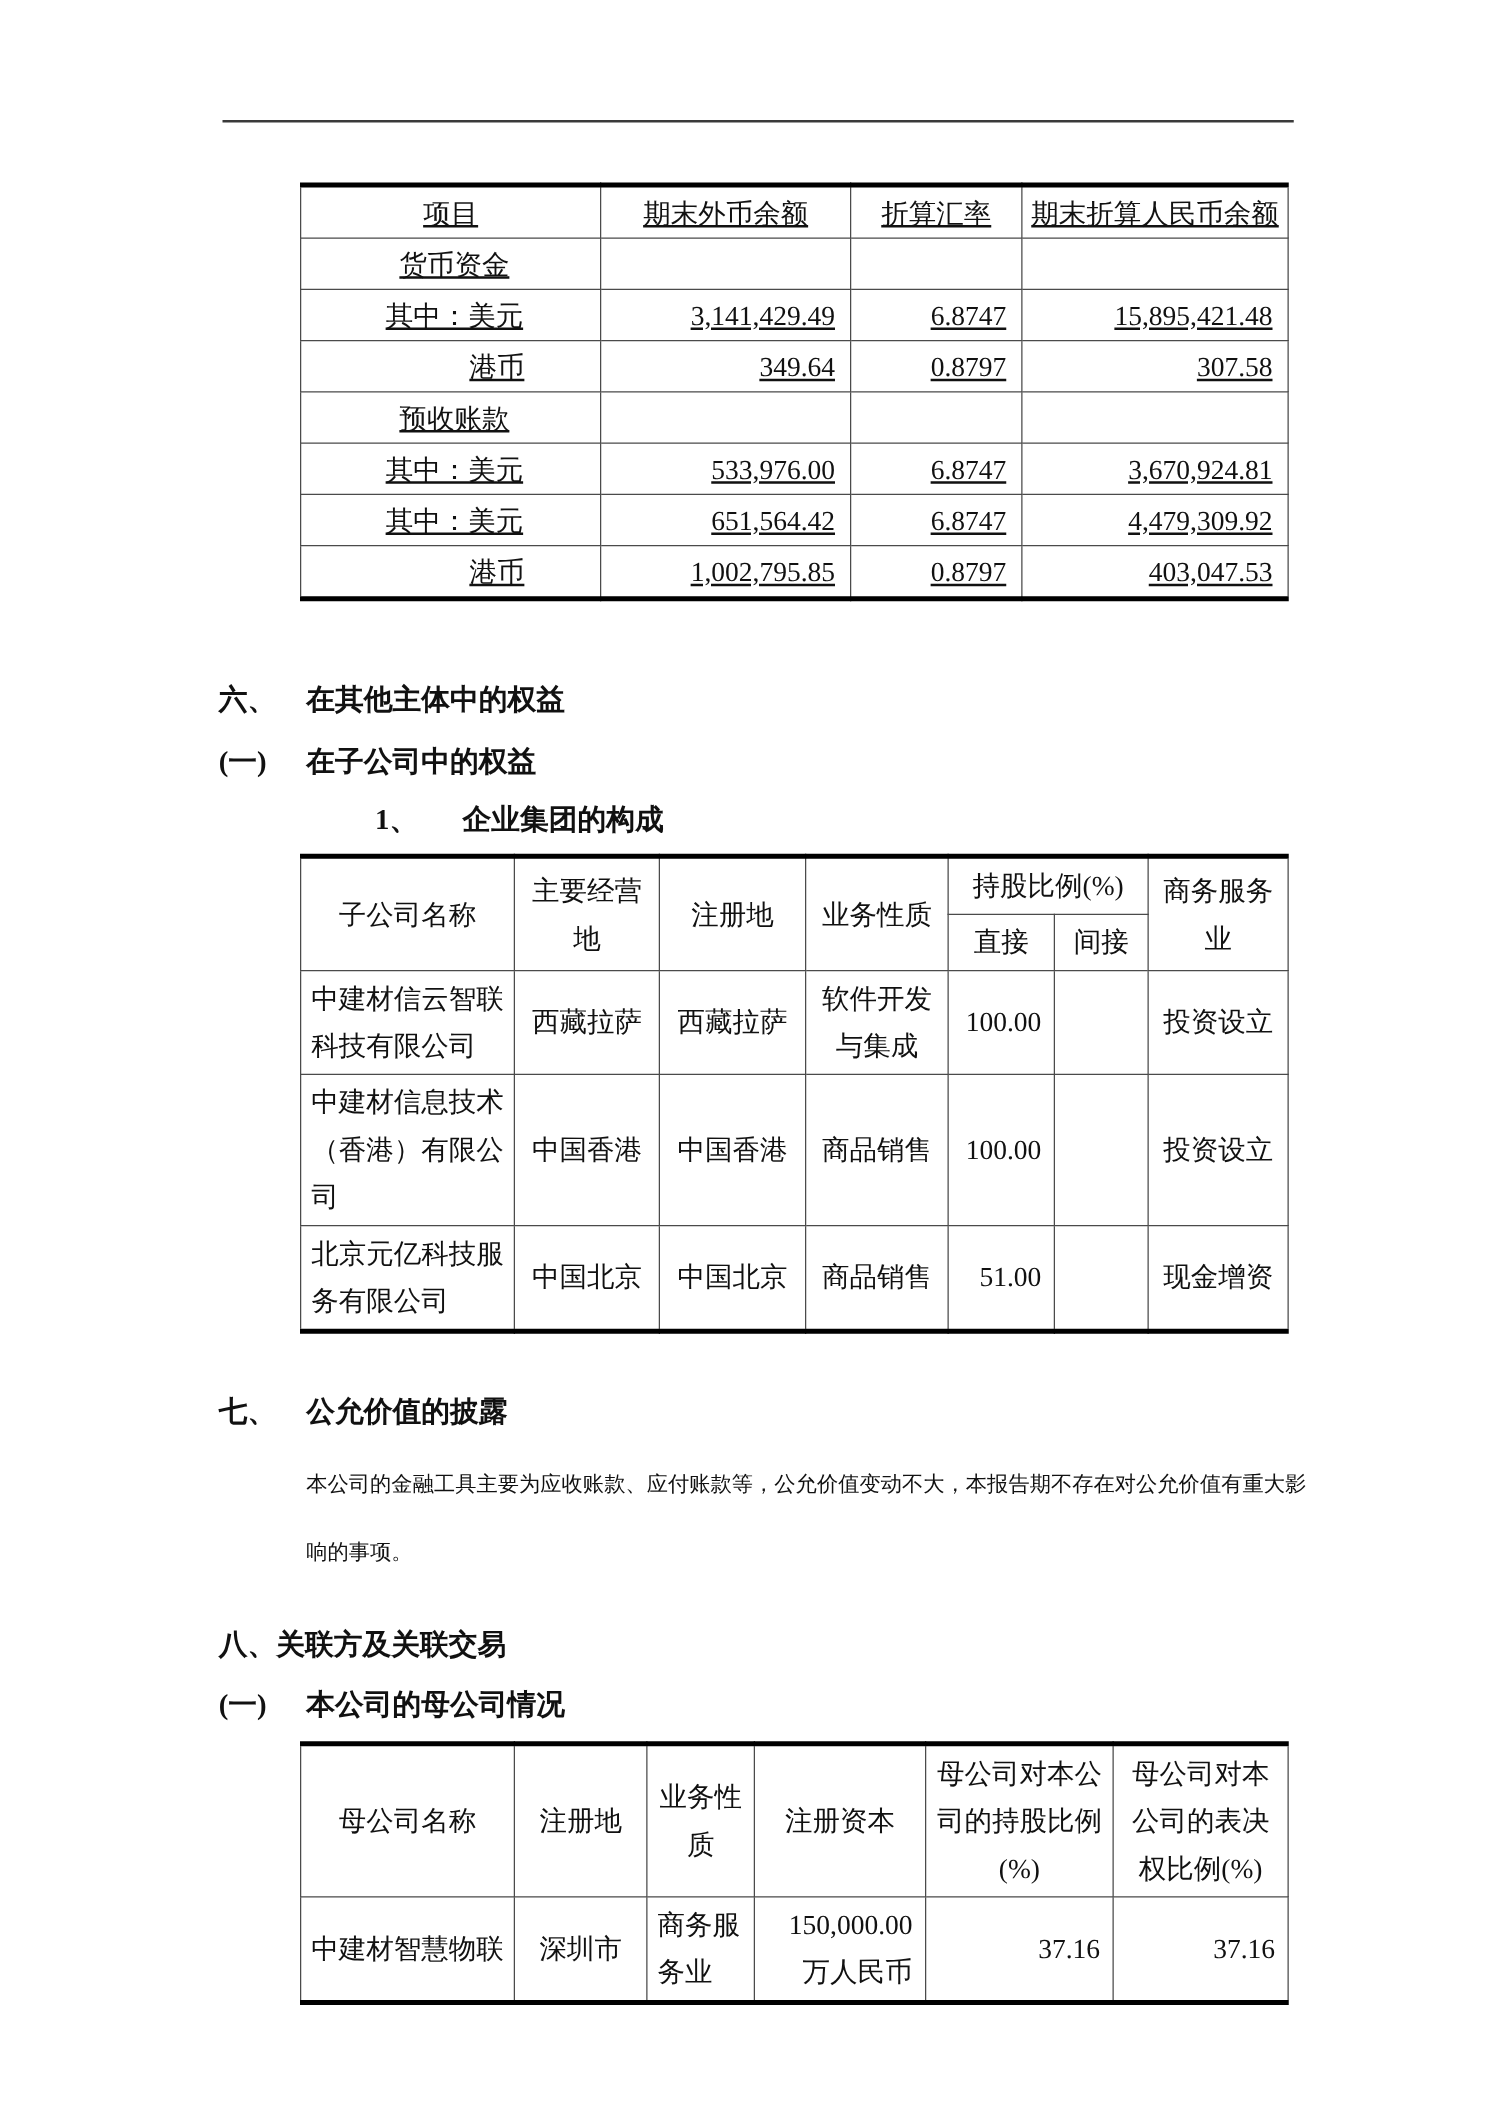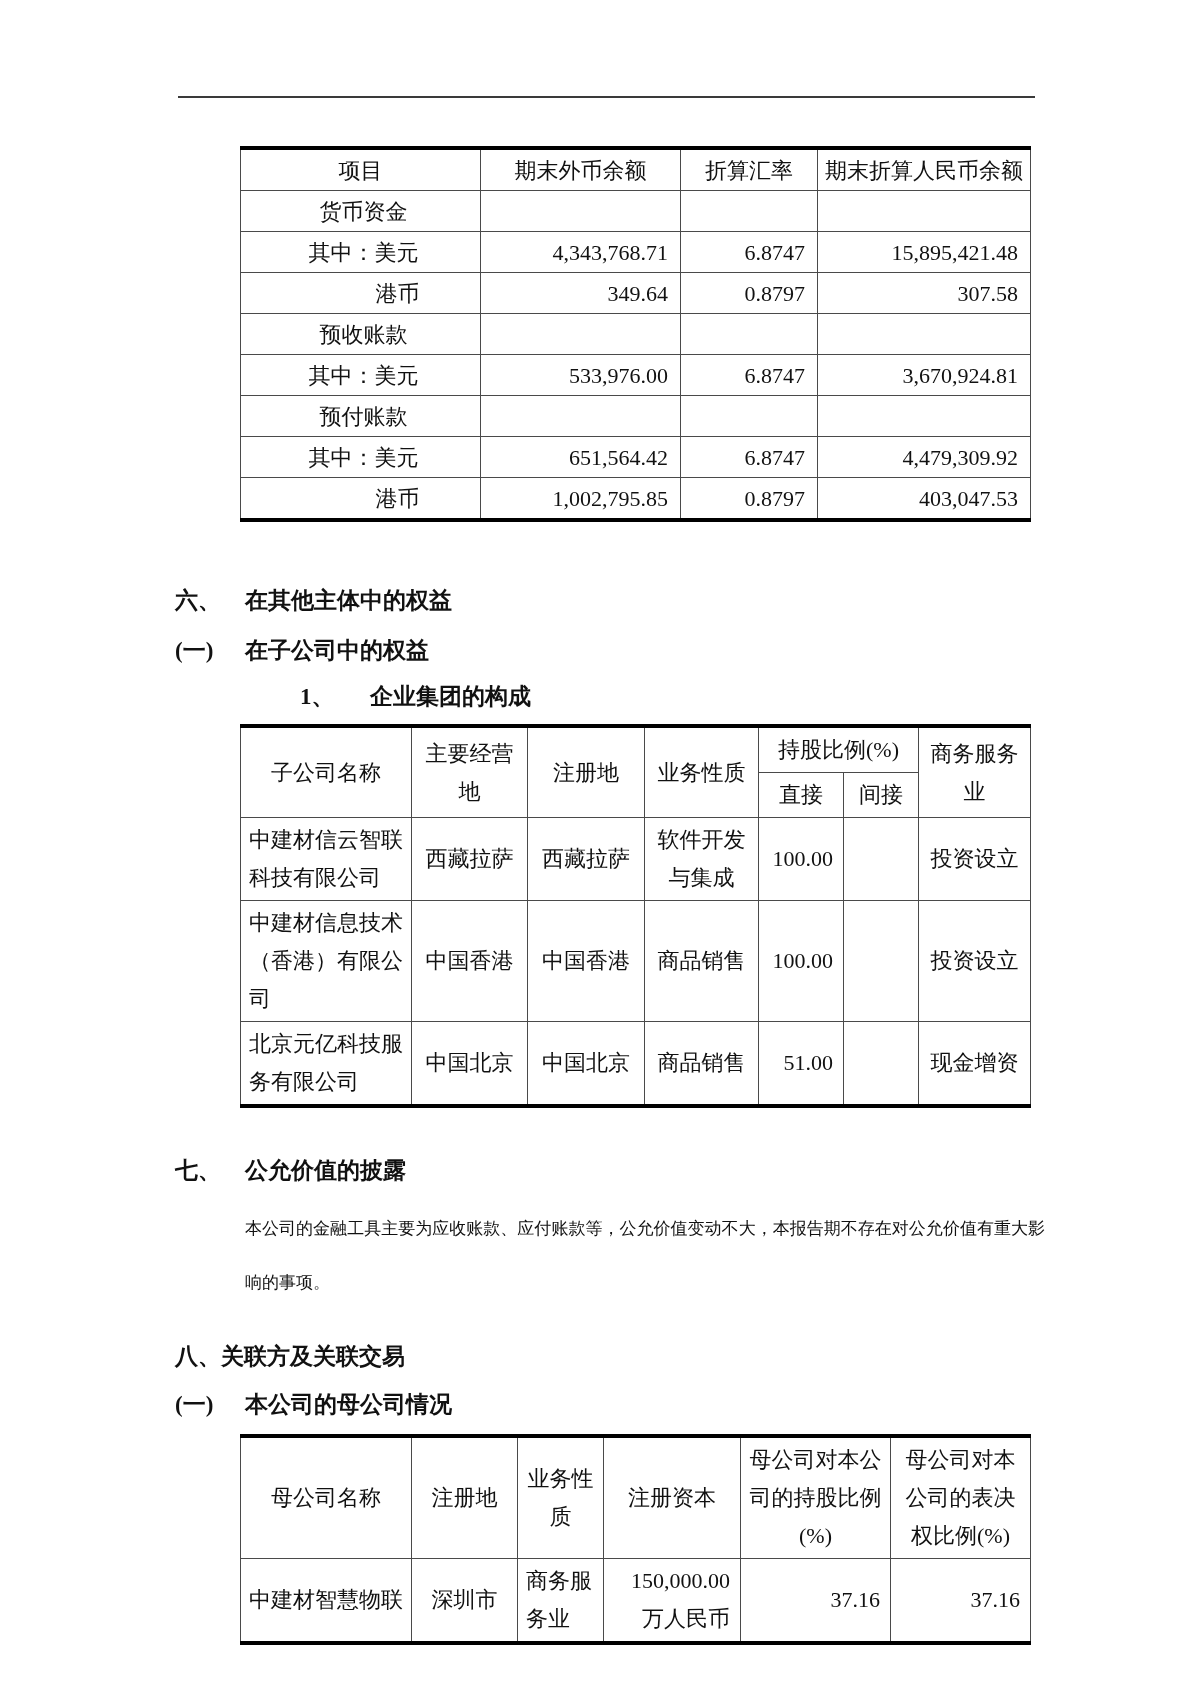--- a/index.html
+++ b/index.html
@@ -28,21 +28,21 @@
   }
   table.doc td, table.doc th {
     border:1px solid #4a4a4a;
     font-weight:normal;
     vertical-align:middle;
     padding:3px 6px;
     overflow:hidden;
   }
   
   #fx-table { margin:146px 0 0 240px; }
-  #fx-table td { line-height:31px; height:34px; }
+  #fx-table td { line-height:31px; height:34px;text-decoration:underline; }
   #fx-table .c-head { text-align:center; }
   #fx-table .c-item { text-align:center; padding-left:12px; }
   #fx-table .c-item.indent { padding-left:80px; }
   #fx-table .c-num { text-align:right; padding-right:12px; }
   
   #sub-table td, #parent-table td { line-height:38px; }
   #sub-table { margin:10px 0 0 240px; }
   #parent-table { margin:12px 0 0 240px; }
   .c-center { text-align:center; }
   .c-left { text-align:left; padding-left:8px !important; padding-right:4px !important; }
@@ -97,47 +97,41 @@
       <td class="c-head">期末折算人民币余额</td>
     </tr>
     <tr>
       <td class="c-item">货币资金</td>
       <td class="c-num"></td>
       <td class="c-num"></td>
       <td class="c-num"></td>
     </tr>
     <tr>
       <td class="c-item">其中：美元</td>
-      <td class="c-num">4,343,768.71</td>
+      <td class="c-num">3,141,429.49</td>
       <td class="c-num">6.8747</td>
       <td class="c-num">15,895,421.48</td>
     </tr>
     <tr>
       <td class="c-item indent">港币</td>
       <td class="c-num">349.64</td>
       <td class="c-num">0.8797</td>
       <td class="c-num">307.58</td>
     </tr>
     <tr>
       <td class="c-item">预收账款</td>
       <td class="c-num"></td>
       <td class="c-num"></td>
       <td class="c-num"></td>
     </tr>
     <tr>
       <td class="c-item">其中：美元</td>
       <td class="c-num">533,976.00</td>
       <td class="c-num">6.8747</td>
       <td class="c-num">3,670,924.81</td>
-    </tr>
-    <tr>
-      <td class="c-item">预付账款</td>
-      <td class="c-num"></td>
-      <td class="c-num"></td>
-      <td class="c-num"></td>
     </tr>
     <tr>
       <td class="c-item">其中：美元</td>
       <td class="c-num">651,564.42</td>
       <td class="c-num">6.8747</td>
       <td class="c-num">4,479,309.92</td>
     </tr>
     <tr>
       <td class="c-item indent">港币</td>
       <td class="c-num">1,002,795.85</td>

